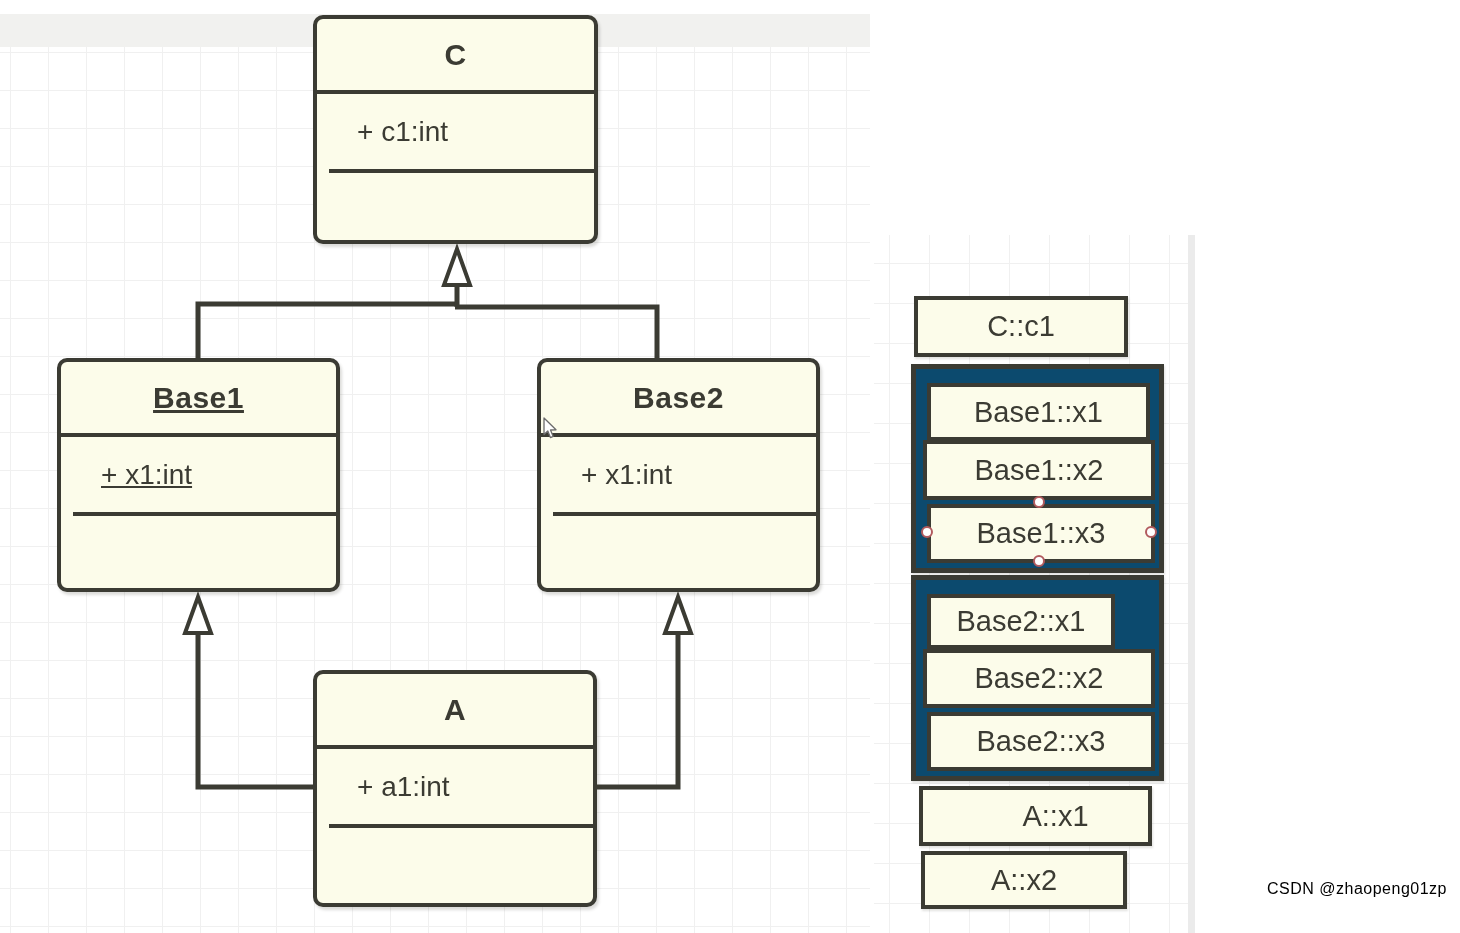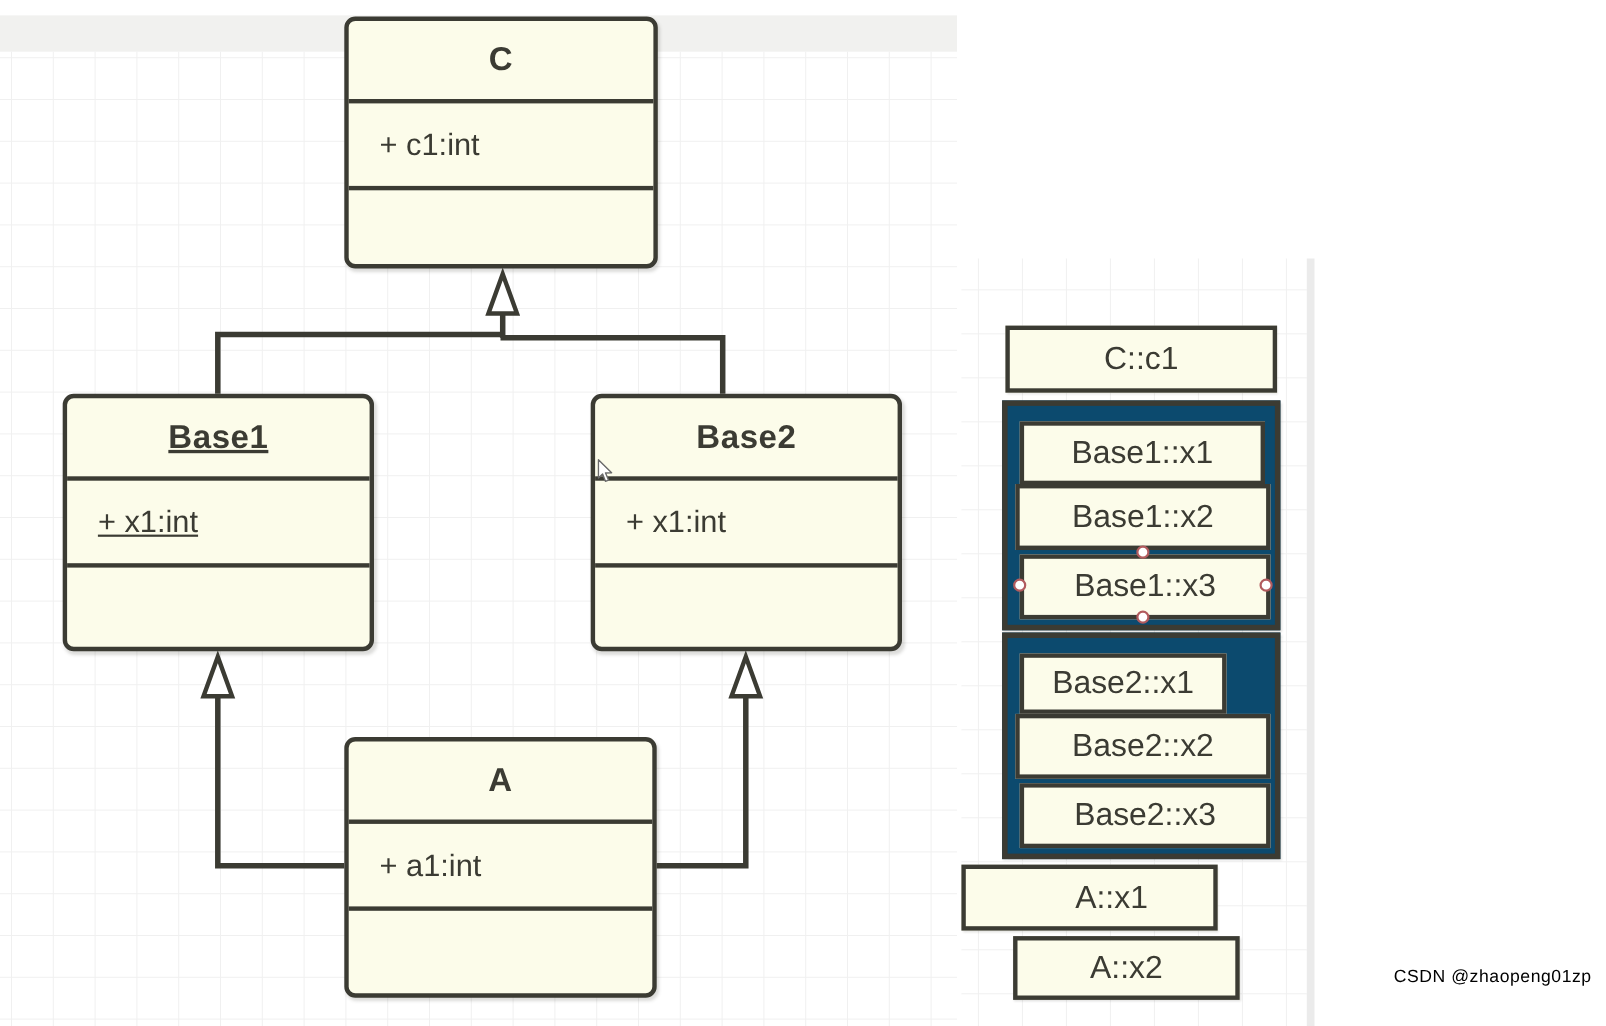--- a/index.html
+++ b/index.html
@@ -28,21 +28,21 @@
     box-shadow:2px 3px 3px rgba(60,60,50,.18);
     display:flex;flex-direction:column;
   }
   .uml-title{
     height:71px;flex:none;border-bottom:4px solid #3b3b33;
     display:flex;align-items:center;justify-content:center;
     font-weight:bold;font-size:30px;letter-spacing:.5px;
   }
   .uml-attrs{
     height:75px;flex:none;border-bottom:4px solid #3b3b33;
-    display:flex;align-items:center;padding-left:28px;font-size:28px;
+    display:flex;align-items:center;padding-left:28px;font-size:28px;margin-left:12px;
   }
   .uml-ops{flex:1;}
 
   
   .grid-right{
     position:absolute;left:874px;top:235px;width:314px;height:698px;
     background-image:
       linear-gradient(to right,#f0f0f0 1px,transparent 1px),
       linear-gradient(to bottom,#f0f0f0 1px,transparent 1px);
     background-size:40px 40px;background-position:15px 28px;
@@ -133,21 +133,21 @@
       <div class="uml-attrs">
         <span>+ a1:int</span>
       </div>
       <div class="uml-ops"></div>
     </div>
   </div>
 
   <div class="grid-right"></div>
   <div class="right-strip"></div>
 
-  <div class="mem-cell" style="left:914px;top:296px;width:247px;height:61px;">
+  <div class="mem-cell" style="left:914px;top:296px;width:214px;height:61px;">
     <span>C::c1</span>
   </div>
 
   <div class="mem-group" style="left:911px;top:364px;width:253px;height:209px;">
     <div class="mem-cell" style="left:11px;top:14px;width:223px;height:58px;">
       <span>Base1::x1</span>
     </div>
     <div class="mem-cell" style="left:7px;top:71px;width:232px;height:60px;">
       <span>Base1::x2</span>
     </div>
@@ -166,21 +166,21 @@
       <span>Base2::x1</span>
     </div>
     <div class="mem-cell" style="left:7px;top:69px;width:232px;height:59px;">
       <span>Base2::x2</span>
     </div>
     <div class="mem-cell" style="left:11px;top:132px;width:228px;height:59px;">
       <span>Base2::x3</span>
     </div>
   </div>
 
-  <div class="mem-cell" style="left:874px;top:786px;width:233px;height:60px;padding-left:40px;">
+  <div class="mem-cell" style="left:919px;top:786px;width:233px;height:60px;padding-left:40px;">
     <span>A::x1</span>
   </div>
   <div class="mem-cell" style="left:921px;top:851px;width:206px;height:58px;">
     <span>A::x2</span>
   </div>
 
   <svg class="cursor" width="16" height="23" viewBox="0 0 16 23">
     <path d="M1,1 L1,17.5 L4.8,14 L7.4,20.6 L10.2,19.4 L7.5,13 L13,12.8 Z" fill="#ffffff" stroke="#6b6b6b" stroke-width="1.3" stroke-linejoin="round"></path>
   </svg>
 

